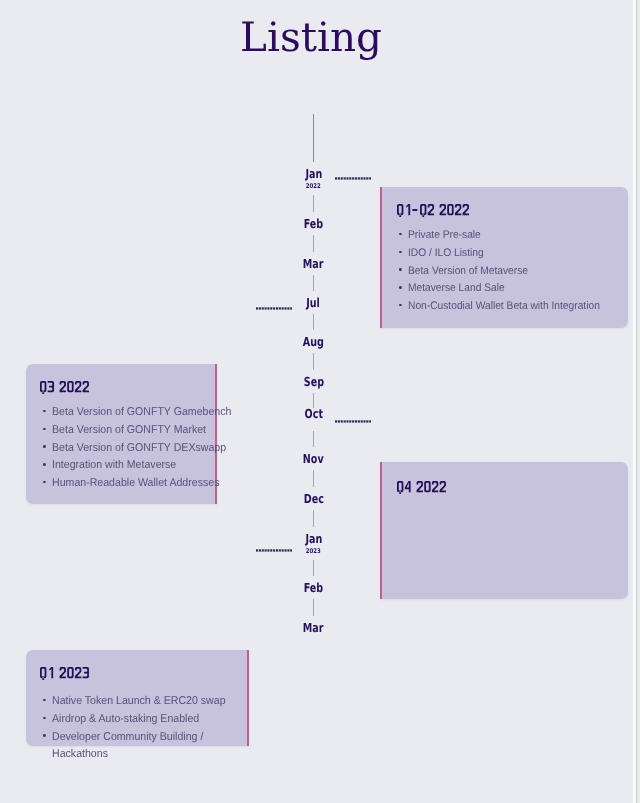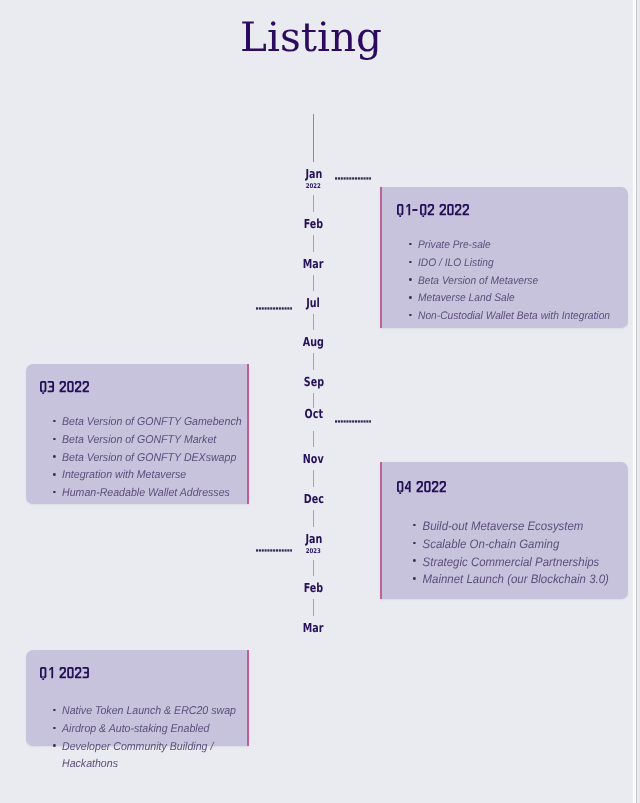--- a/index.html
+++ b/index.html
@@ -32,21 +32,21 @@
   .dots{position:absolute;height:3px;}
   .dots svg{display:block;}
 
   
   .card{position:absolute;background:#c7c3dc;box-sizing:border-box;
         box-shadow:0 1px 2px rgba(80,70,120,.10);}
   .card.right{border-left:2px solid #bd6095;border-radius:0 7px 7px 0;}
   .card.left{border-right:2px solid #bd6095;border-radius:7px 0 0 7px;}
   .card h3{margin:0;line-height:0;}
   .techtxt{display:block;}
-  .card ul{margin:10px;padding:0;list-style:none;font-style:italic;}
+  .card ul{margin:0;padding:0;list-style:none;}
   .card li{font-family:"Liberation Sans",sans-serif;font-size:inherit;line-height:inherit;
            color:#5b4e7c;position:relative;padding-left:var(--pl,9.7px);
            transform:scaleX(.93) translateZ(0);transform-origin:left;width:215px;}
   .card li::before{content:"";position:absolute;left:0px;top:5.8px;width:2.6px;height:2.6px;
                    border-radius:50%;background:#3e3263;}
 </style>
 </head>
 <body>
 
 <div class="page">
@@ -119,21 +119,21 @@
           </svg>
         </h3>
         <ul style="position:absolute;left:16.5px;top:40px;font-size:11px;line-height:17.75px;--pl:9.7px">
           <li>Private Pre-sale</li>
           <li>IDO / ILO Listing</li>
           <li>Beta Version of Metaverse</li>
           <li>Metaverse Land Sale</li>
           <li>Non-Custodial Wallet Beta with Integration</li>
         </ul>
       </div>
-      <div class="card left" style="left: 26px; top: 364px; width: 223px; height: 140px;">
+      <div class="card left" style="left: 26px; top: 364px; width: 191px; height: 140px;">
         <h3 style="position:absolute;left:14px;top:17px">
           <svg class="techtxt" width="50.25" height="13.44" viewBox="0 0 448.7 120" xmlns="http://www.w3.org/2000/svg">
             <path transform="translate(0.0,0)" d="M16.0,0H41.0A16.0,16.0 0 0 1 57.0,16.0V84.0A16.0,16.0 0 0 1 41.0,100.0H16.0A16.0,16.0 0 0 1 0,84.0V16.0A16.0,16.0 0 0 1 16.0,0ZM21.0,16.0A5.0,5.0 0 0 0 16.0,21.0V79.0A5.0,5.0 0 0 0 21.0,84.0H36.0A5.0,5.0 0 0 0 41.0,79.0V21.0A5.0,5.0 0 0 0 36.0,16.0ZM20.5,94.0H36.5V116.0H20.5Z" fill="#241057" fill-rule="evenodd"></path>
             <path transform="translate(68.5,0)" d="M0,0H41.0A16.0,16.0 0 0 1 57.0,16.0V84.0A16.0,16.0 0 0 1 41.0,100.0H0V84.0H36.0A5,5 0 0 0 41.0,79.0V61.0A3,3 0 0 0 38.0,58.0H13V42.0H38.0A3,3 0 0 0 41.0,39.0V21.0A5,5 0 0 0 36.0,16.0H0Z" fill="#241057" fill-rule="evenodd"></path>
             <path transform="translate(174.7,0)" d="M16.0,0H41.0A16.0,16.0 0 0 1 57.0,16.0V42L19.0,84.0H57.0V100.0H0V80.0L41.0,38V21.0A5,5 0 0 0 36.0,16.0H21.0A5,5 0 0 0 16.0,21.0V31H0V16.0A16.0,16.0 0 0 1 16.0,0Z" fill="#241057" fill-rule="evenodd"></path>
             <path transform="translate(243.2,0)" d="M16.0,0H41.0A16.0,16.0 0 0 1 57.0,16.0V84.0A16.0,16.0 0 0 1 41.0,100.0H16.0A16.0,16.0 0 0 1 0,84.0V16.0A16.0,16.0 0 0 1 16.0,0ZM21.0,16.0A5.0,5.0 0 0 0 16.0,21.0V79.0A5.0,5.0 0 0 0 21.0,84.0H36.0A5.0,5.0 0 0 0 41.0,79.0V21.0A5.0,5.0 0 0 0 36.0,16.0Z" fill="#241057" fill-rule="evenodd"></path>
             <path transform="translate(311.7,0)" d="M16.0,0H41.0A16.0,16.0 0 0 1 57.0,16.0V42L19.0,84.0H57.0V100.0H0V80.0L41.0,38V21.0A5,5 0 0 0 36.0,16.0H21.0A5,5 0 0 0 16.0,21.0V31H0V16.0A16.0,16.0 0 0 1 16.0,0Z" fill="#241057" fill-rule="evenodd"></path>
             <path transform="translate(380.2,0)" d="M16.0,0H41.0A16.0,16.0 0 0 1 57.0,16.0V42L19.0,84.0H57.0V100.0H0V80.0L41.0,38V21.0A5,5 0 0 0 36.0,16.0H21.0A5,5 0 0 0 16.0,21.0V31H0V16.0A16.0,16.0 0 0 1 16.0,0Z" fill="#241057" fill-rule="evenodd"></path>
           </svg>
         </h3>
@@ -149,26 +149,20 @@
         <h3 style="position:absolute;left:15px;top:19px">
           <svg class="techtxt" width="50.25" height="13.44" viewBox="0 0 448.7 120" xmlns="http://www.w3.org/2000/svg">
             <path transform="translate(0.0,0)" d="M16.0,0H41.0A16.0,16.0 0 0 1 57.0,16.0V84.0A16.0,16.0 0 0 1 41.0,100.0H16.0A16.0,16.0 0 0 1 0,84.0V16.0A16.0,16.0 0 0 1 16.0,0ZM21.0,16.0A5.0,5.0 0 0 0 16.0,21.0V79.0A5.0,5.0 0 0 0 21.0,84.0H36.0A5.0,5.0 0 0 0 41.0,79.0V21.0A5.0,5.0 0 0 0 36.0,16.0ZM20.5,94.0H36.5V116.0H20.5Z" fill="#241057" fill-rule="evenodd"></path>
             <path transform="translate(68.5,0)" d="M37.0,0H53.0V100.0H37.0V73H1V56L35.0,0ZM18.0,57H37.0V13Z" fill="#241057" fill-rule="evenodd"></path>
             <path transform="translate(174.7,0)" d="M16.0,0H41.0A16.0,16.0 0 0 1 57.0,16.0V42L19.0,84.0H57.0V100.0H0V80.0L41.0,38V21.0A5,5 0 0 0 36.0,16.0H21.0A5,5 0 0 0 16.0,21.0V31H0V16.0A16.0,16.0 0 0 1 16.0,0Z" fill="#241057" fill-rule="evenodd"></path>
             <path transform="translate(243.2,0)" d="M16.0,0H41.0A16.0,16.0 0 0 1 57.0,16.0V84.0A16.0,16.0 0 0 1 41.0,100.0H16.0A16.0,16.0 0 0 1 0,84.0V16.0A16.0,16.0 0 0 1 16.0,0ZM21.0,16.0A5.0,5.0 0 0 0 16.0,21.0V79.0A5.0,5.0 0 0 0 21.0,84.0H36.0A5.0,5.0 0 0 0 41.0,79.0V21.0A5.0,5.0 0 0 0 36.0,16.0Z" fill="#241057" fill-rule="evenodd"></path>
             <path transform="translate(311.7,0)" d="M16.0,0H41.0A16.0,16.0 0 0 1 57.0,16.0V42L19.0,84.0H57.0V100.0H0V80.0L41.0,38V21.0A5,5 0 0 0 36.0,16.0H21.0A5,5 0 0 0 16.0,21.0V31H0V16.0A16.0,16.0 0 0 1 16.0,0Z" fill="#241057" fill-rule="evenodd"></path>
             <path transform="translate(380.2,0)" d="M16.0,0H41.0A16.0,16.0 0 0 1 57.0,16.0V42L19.0,84.0H57.0V100.0H0V80.0L41.0,38V21.0A5,5 0 0 0 36.0,16.0H21.0A5,5 0 0 0 16.0,21.0V31H0V16.0A16.0,16.0 0 0 1 16.0,0Z" fill="#241057" fill-rule="evenodd"></path>
           </svg>
         </h3>
-        <ul style="position:absolute;left:20.7px;top:46px;font-size:12.3px;line-height:17.8px;--pl:10.3px">
-          <li>Build-out Metaverse Ecosystem</li>
-          <li>Scalable On-chain Gaming</li>
-          <li>Strategic Commercial Partnerships</li>
-          <li>Mainnet Launch (our Blockchain 3.0)</li>
-        </ul>
       </div>
       <div class="card left" style="left: 26px; top: 650px; width: 223px; height: 96px;">
         <h3 style="position:absolute;left:14px;top:17px">
           <svg class="techtxt" width="50.25" height="13.44" viewBox="0 0 448.7 120" xmlns="http://www.w3.org/2000/svg">
             <path transform="translate(0.0,0)" d="M16.0,0H41.0A16.0,16.0 0 0 1 57.0,16.0V84.0A16.0,16.0 0 0 1 41.0,100.0H16.0A16.0,16.0 0 0 1 0,84.0V16.0A16.0,16.0 0 0 1 16.0,0ZM21.0,16.0A5.0,5.0 0 0 0 16.0,21.0V79.0A5.0,5.0 0 0 0 21.0,84.0H36.0A5.0,5.0 0 0 0 41.0,79.0V21.0A5.0,5.0 0 0 0 36.0,16.0ZM20.5,94.0H36.5V116.0H20.5Z" fill="#241057" fill-rule="evenodd"></path>
             <path transform="translate(68.5,0)" d="M33.0,0H49.0V100.0H33.0ZM14.0,17L33.0,0V17L14.0,33Z" fill="#241057" fill-rule="evenodd"></path>
             <path transform="translate(174.7,0)" d="M16.0,0H41.0A16.0,16.0 0 0 1 57.0,16.0V42L19.0,84.0H57.0V100.0H0V80.0L41.0,38V21.0A5,5 0 0 0 36.0,16.0H21.0A5,5 0 0 0 16.0,21.0V31H0V16.0A16.0,16.0 0 0 1 16.0,0Z" fill="#241057" fill-rule="evenodd"></path>
             <path transform="translate(243.2,0)" d="M16.0,0H41.0A16.0,16.0 0 0 1 57.0,16.0V84.0A16.0,16.0 0 0 1 41.0,100.0H16.0A16.0,16.0 0 0 1 0,84.0V16.0A16.0,16.0 0 0 1 16.0,0ZM21.0,16.0A5.0,5.0 0 0 0 16.0,21.0V79.0A5.0,5.0 0 0 0 21.0,84.0H36.0A5.0,5.0 0 0 0 41.0,79.0V21.0A5.0,5.0 0 0 0 36.0,16.0Z" fill="#241057" fill-rule="evenodd"></path>
             <path transform="translate(311.7,0)" d="M16.0,0H41.0A16.0,16.0 0 0 1 57.0,16.0V42L19.0,84.0H57.0V100.0H0V80.0L41.0,38V21.0A5,5 0 0 0 36.0,16.0H21.0A5,5 0 0 0 16.0,21.0V31H0V16.0A16.0,16.0 0 0 1 16.0,0Z" fill="#241057" fill-rule="evenodd"></path>
             <path transform="translate(380.2,0)" d="M0,0H41.0A16.0,16.0 0 0 1 57.0,16.0V84.0A16.0,16.0 0 0 1 41.0,100.0H0V84.0H36.0A5,5 0 0 0 41.0,79.0V61.0A3,3 0 0 0 38.0,58.0H13V42.0H38.0A3,3 0 0 0 41.0,39.0V21.0A5,5 0 0 0 36.0,16.0H0Z" fill="#241057" fill-rule="evenodd"></path>

